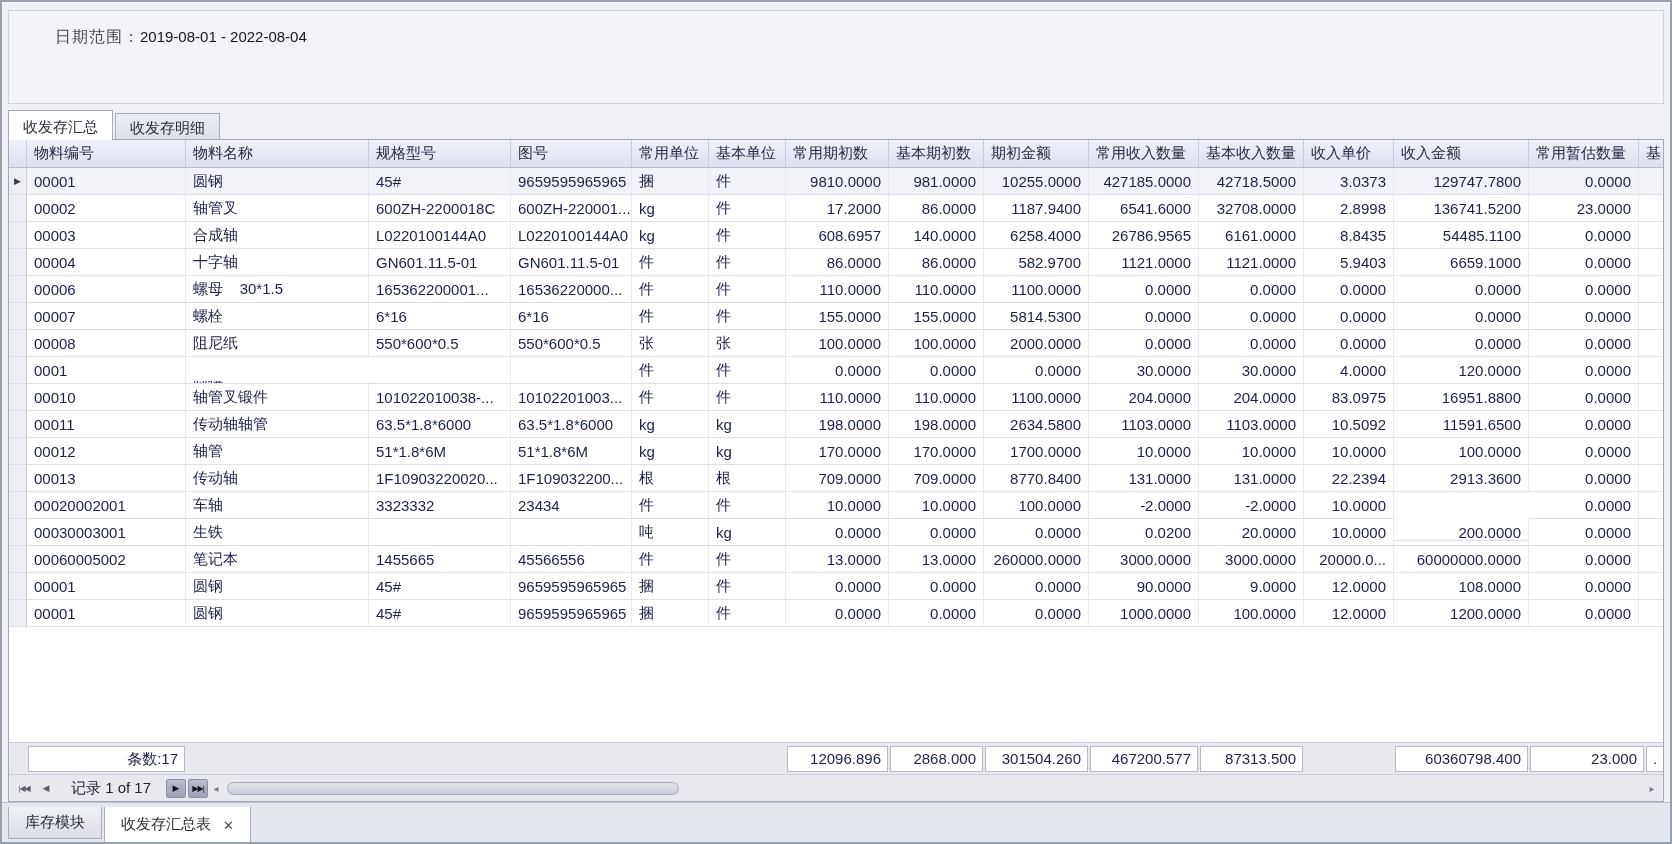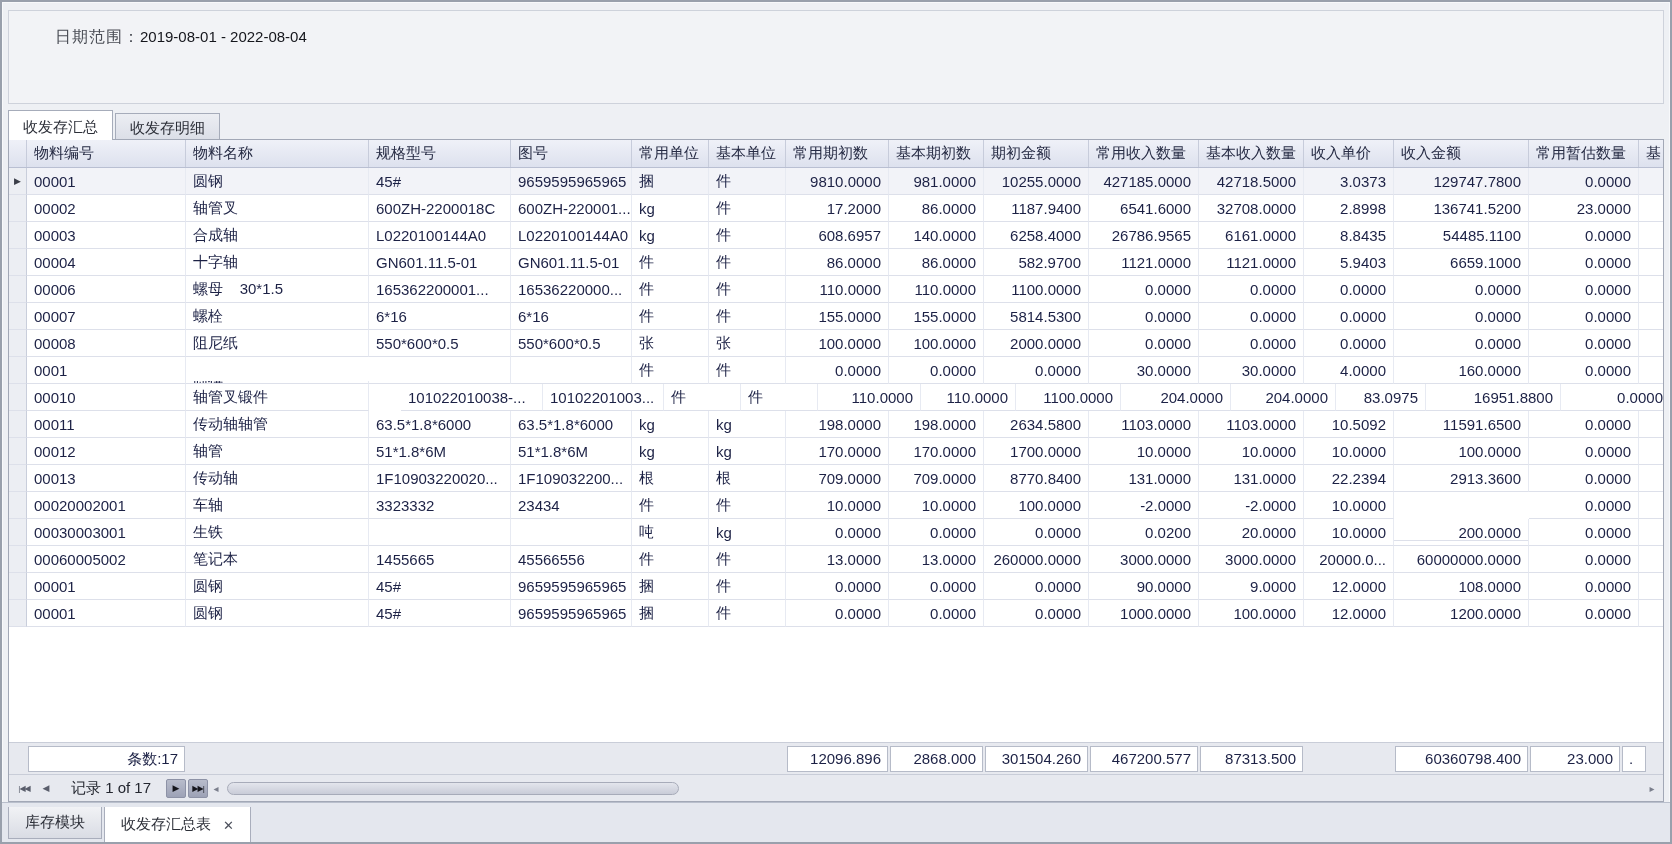--- a/index.html
+++ b/index.html
@@ -336,29 +336,29 @@
           <div class="gcell" style="width: 142px;"></div>
           <div class="gcell" style="width: 121px;"></div>
           <div class="gcell" style="width: 77px;">件</div>
           <div class="gcell" style="width: 77px;">件</div>
           <div class="gcell num" style="width: 103px;">0.0000</div>
           <div class="gcell num" style="width: 95px;">0.0000</div>
           <div class="gcell num" style="width: 105px;">0.0000</div>
           <div class="gcell num" style="width: 110px;">30.0000</div>
           <div class="gcell num" style="width: 105px;">30.0000</div>
           <div class="gcell num" style="width: 90px;">4.0000</div>
-          <div class="gcell num" style="width: 135px;">160.0000</div>
+          <div class="gcell num" style="width: 135px;">120.0000</div>
           <div class="gcell num" style="width: 110px;">0.0000</div>
           <div class="gcell num" style="width: 26px;"></div>
         </div>
         <div class="grid-row">
           <div class="gcell indicator" style="width: 18px;"></div>
           <div class="gcell" style="width: 159px;">00010</div>
           <div class="gcell" style="width: 183px;">轴管叉锻件</div>
-          <div class="gcell" style="width: 142px; margin-left: 32px;">101022010038-...</div>
+          <div class="gcell" style="width: 142px;">101022010038-...</div>
           <div class="gcell" style="width: 121px;">10102201003...</div>
           <div class="gcell" style="width: 77px;">件</div>
           <div class="gcell" style="width: 77px;">件</div>
           <div class="gcell num" style="width: 103px;">110.0000</div>
           <div class="gcell num" style="width: 95px;">110.0000</div>
           <div class="gcell num" style="width: 105px;">1100.0000</div>
           <div class="gcell num" style="width: 110px;">204.0000</div>
           <div class="gcell num" style="width: 105px;">204.0000</div>
           <div class="gcell num" style="width: 90px;">83.0975</div>
           <div class="gcell num" style="width: 135px;">16951.8800</div>
@@ -533,21 +533,21 @@
         <div class="scell" style="width: 110px;">
           <div class="sbox">467200.577</div>
         </div>
         <div class="scell" style="width: 105px; justify-content: center;">
           <div class="sbox">87313.500</div>
         </div>
         <div class="scell" style="width: 90px;"></div>
         <div class="scell" style="width: 135px;">
           <div class="sbox">60360798.400</div>
         </div>
-        <div class="scell" style="width: 92px;">
+        <div class="scell" style="width: 116px;">
           <div class="sbox">23.000</div>
         </div>
         <div class="scell" style="width: 26px;">
           <div class="sbox" style="text-align: left;">.</div>
         </div>
       </div>
 
     <div class="navigator">
       <div class="nav-btn" style="letter-spacing:-1px;">|◀◀</div>
       <div class="nav-btn" style="font-size:9px;">◀</div>

